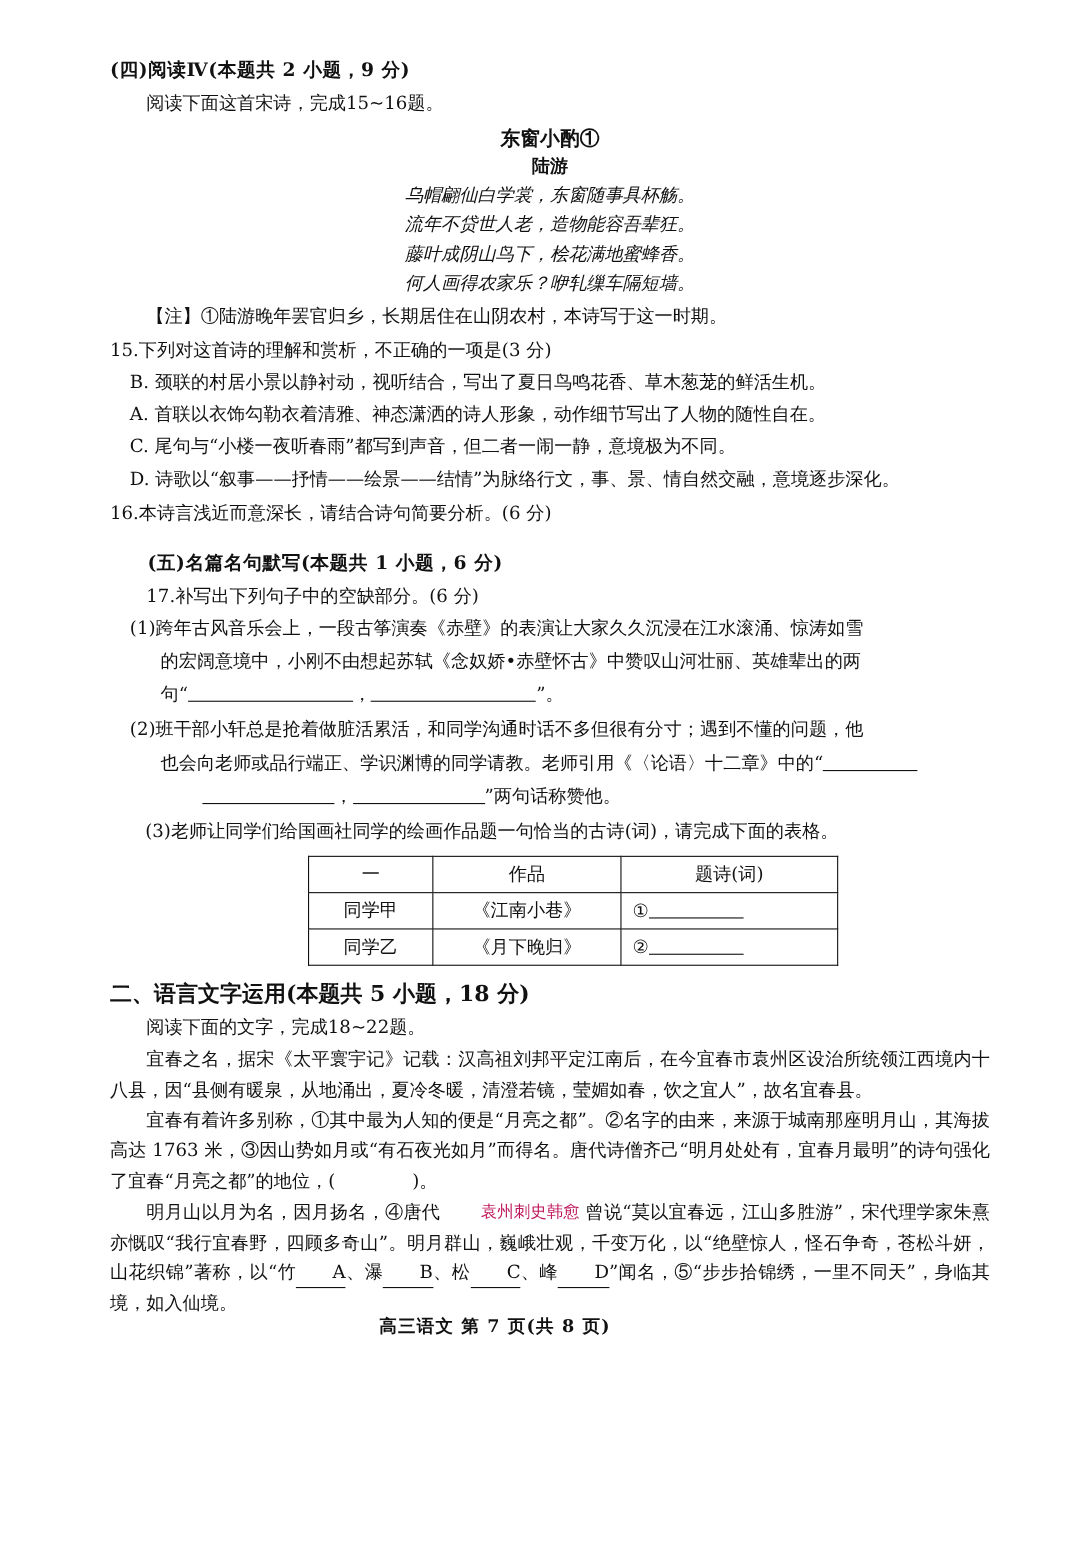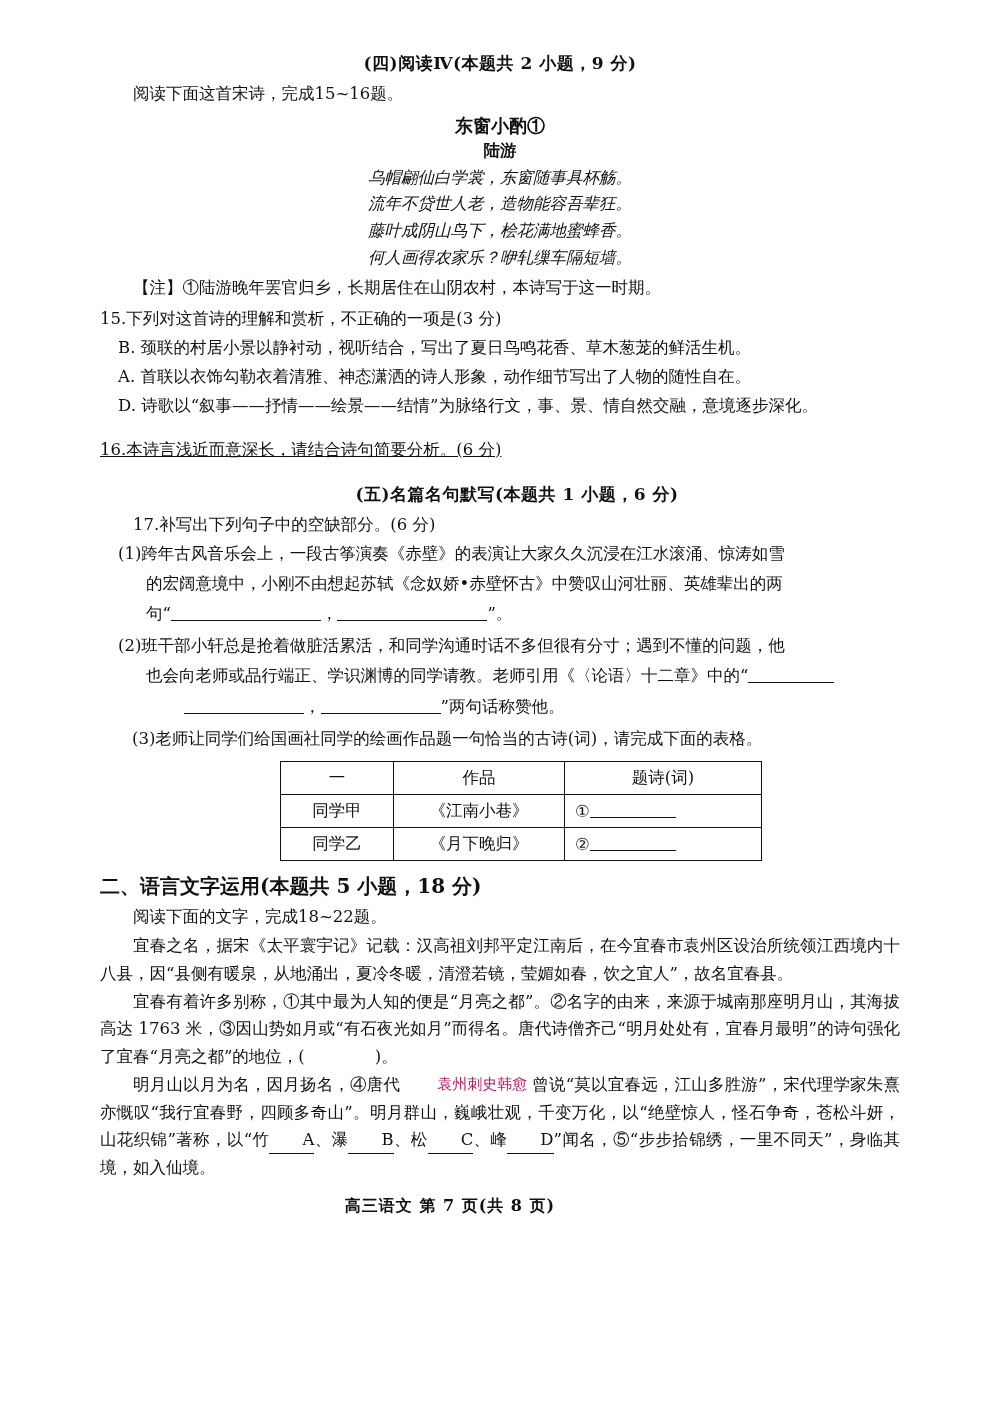--- a/index.html
+++ b/index.html
@@ -26,21 +26,20 @@
     position: absolute;
     left: 100px;
     top: 52px;
     width: 800px;
   }
   .h-sec {
     font-weight: bold;
     font-size: 17px;
     letter-spacing: 0.5px;
     margin: 0 0 6px 0;
-    text-align: center;
   }
   .indent1 { text-indent: 2em; }
   p {
     margin: 0 0 2px 0;
     font-size: 16.5px;
     line-height: 1.62;
   }
   .poem-title {
     text-align: center;
     font-weight: bold;
@@ -178,23 +177,24 @@
     <div class="poem-line">乌帽翩仙白学裳，东窗随事具杯觞。</div>
     <div class="poem-line">流年不贷世人老，造物能容吾辈狂。</div>
     <div class="poem-line">藤叶成阴山鸟下，桧花满地蜜蜂香。</div>
     <div class="poem-line">何人画得农家乐？咿轧缫车隔短墙。</div>
 
     <p class="note">【注】①陆游晚年罢官归乡，长期居住在山阴农村，本诗写于这一时期。</p>
 
     <p class="q">15.下列对这首诗的理解和赏析，不正确的一项是(3 分)</p>
     <p class="opt">B. 颈联的村居小景以静衬动，视听结合，写出了夏日鸟鸣花香、草木葱茏的鲜活生机。</p>
     <p class="opt">A. 首联以衣饰勾勒衣着清雅、神态潇洒的诗人形象，动作细节写出了人物的随性自在。</p>
+    <p class="opt">C. 尾句与“小楼一夜听春雨”都写到声音，但二者一闹一静，意境极为不同。</p>
     <p class="opt">D. 诗歌以“叙事——抒情——绘景——结情”为脉络行文，事、景、情自然交融，意境逐步深化。</p>
 
-    <p class="q" style="margin-top:16px;text-decoration:underline;">16.本诗言浅近而意深长，请结合诗句简要分析。(6 分)</p>
+    <p class="q" style="margin-top:4px;">16.本诗言浅近而意深长，请结合诗句简要分析。(6 分)</p>
 
     <div class="h-sec" style="margin-top:20px; text-indent:2em;">(五)名篇名句默写(本题共 1 小题，6 分)</div>
     <p class="indent1">17.补写出下列句子中的空缺部分。(6 分)</p>
 
     <p class="sub">(1)跨年古风音乐会上，一段古筝演奏《赤壁》的表演让大家久久沉浸在江水滚涌、惊涛如雪</p>
     <p class="sub" style="margin-left:46px;">的宏阔意境中，小刚不由想起苏轼《念奴娇•赤壁怀古》中赞叹山河壮丽、英雄辈出的两</p>
     <p class="sub" style="margin-left:46px;">
       <span>句“</span><span class="blank-long"></span><span>，</span><span class="blank-long"></span><span>”。</span>
     </p>
 

